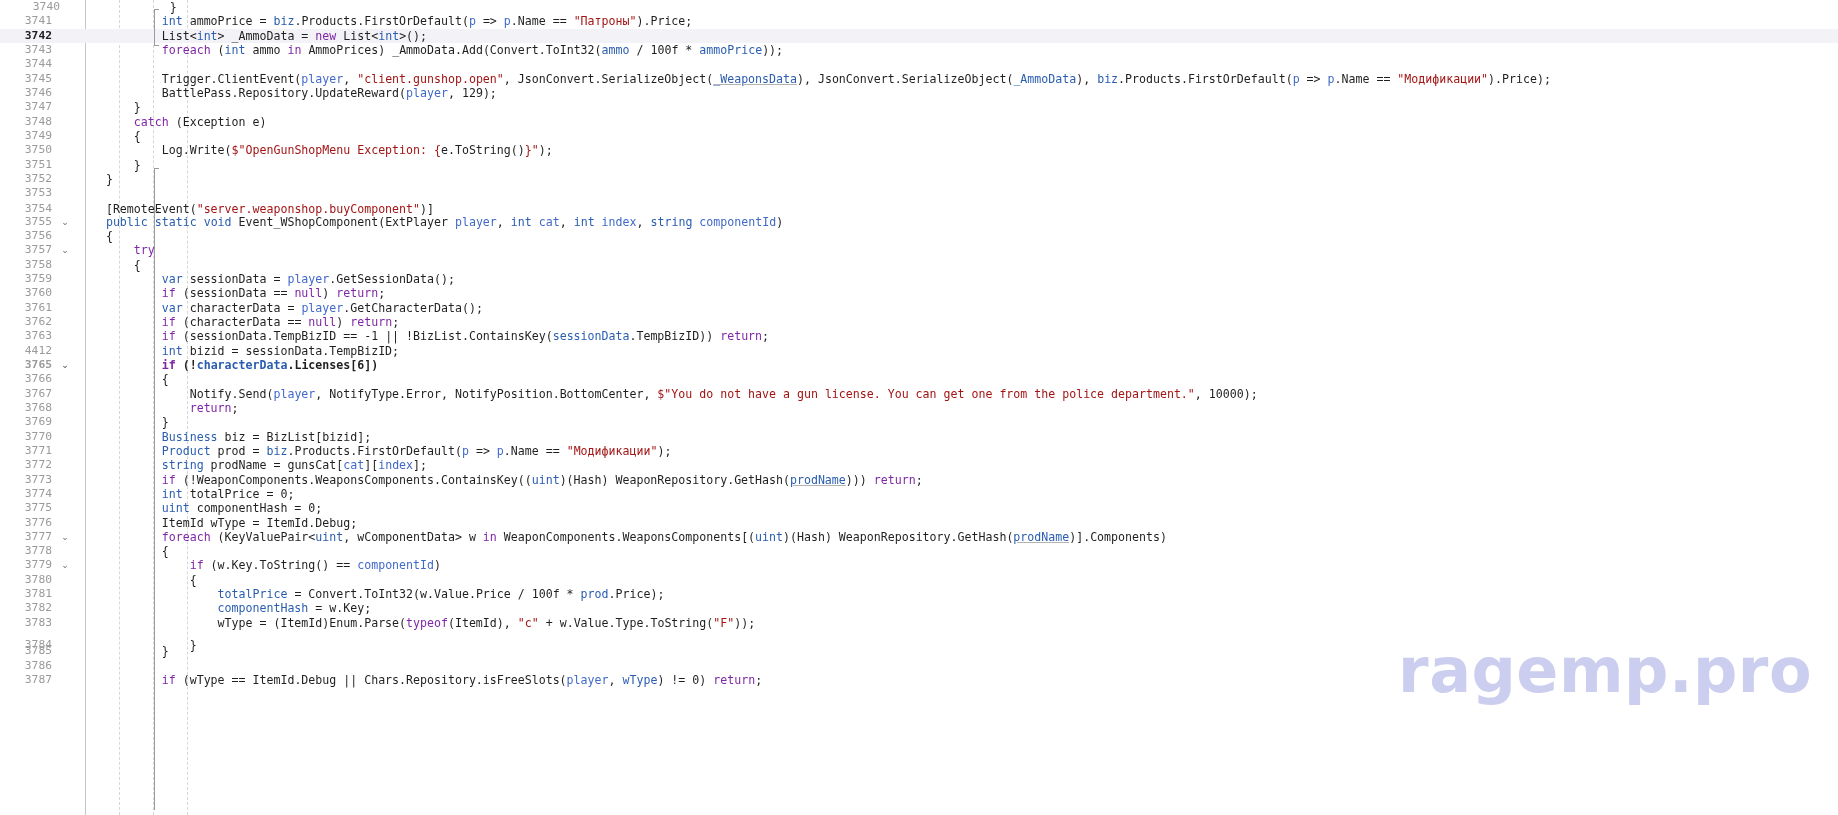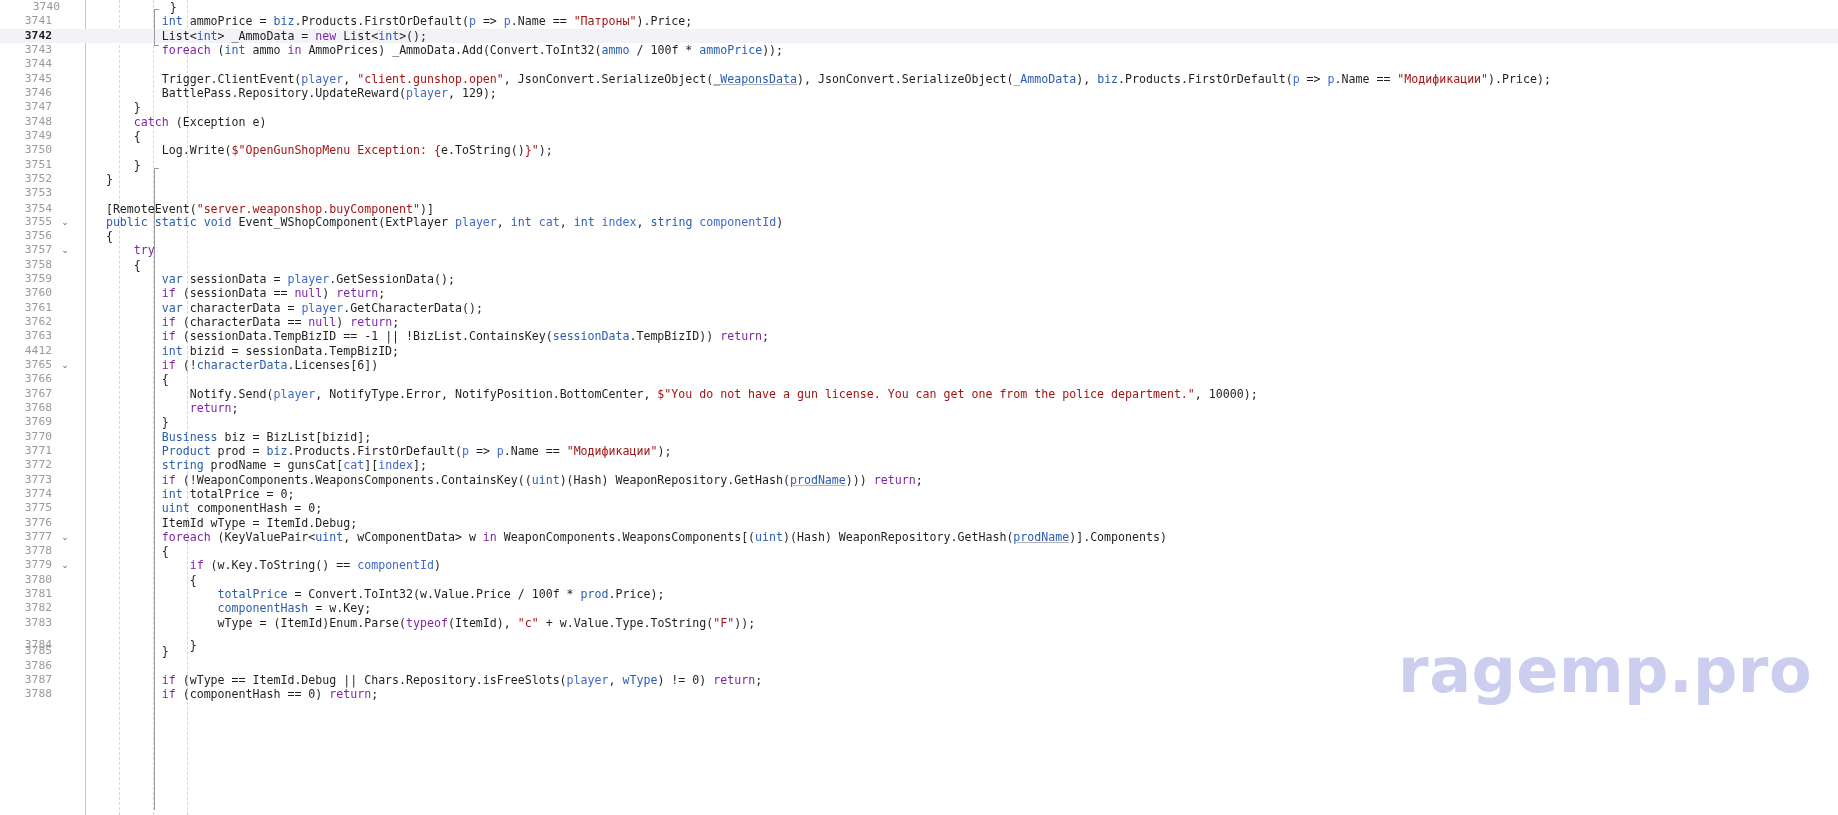--- a/index.html
+++ b/index.html
@@ -162,21 +162,21 @@
       <div class="line" style="top: 214.8px; position: absolute; left: 0px; width: 1838px;"><span class="gutter-num">3755</span><span class="fold">⌄</span><span class="code-text" style="left: 105.92px;"><span class="typ">public</span><span class="pln"> </span><span class="typ">static</span><span class="pln"> </span><span class="typ">void</span><span class="pln"> Event_WShopComponent(ExtPlayer </span><span class="par">player</span><span class="pln">, </span><span class="typ">int</span><span class="pln"> </span><span class="par">cat</span><span class="pln">, </span><span class="typ">int</span><span class="pln"> </span><span class="par">index</span><span class="pln">, </span><span class="typ">string</span><span class="pln"> </span><span class="par">componentId</span><span class="pln">)</span></span></div>
       <div class="line" style="top: 229.12px; position: absolute; left: 0px; width: 1838px;"><span class="gutter-num">3756</span><span class="code-text" style="left: 105.92px;"><span class="pln">{</span></span></div>
       <div class="line" style="top: 243.44px; position: absolute; left: 0px; width: 1612px;"><span class="gutter-num">3757</span><span class="fold">⌄</span><span class="code-text" style="left: 133.84px;"><span class="kw">try</span></span></div>
       <div class="line" style="top: 257.76px; position: absolute; left: 0px; width: 1838px;"><span class="gutter-num">3758</span><span class="code-text" style="left: 133.84px;"><span class="pln">{</span></span></div>
       <div class="line" style="top: 272.08px; position: absolute; left: 0px; width: 1838px;"><span class="gutter-num">3759</span><span class="code-text" style="left: 161.76px;"><span class="typ">var</span><span class="pln"> sessionData = </span><span class="par">player</span><span class="pln">.GetSessionData();</span></span></div>
       <div class="line" style="top: 286.4px; position: absolute; left: 0px; width: 1548px;"><span class="gutter-num">3760</span><span class="code-text" style="left: 161.76px;"><span class="kw">if</span><span class="pln"> (sessionData == </span><span class="kw">null</span><span class="pln">) </span><span class="kw">return</span><span class="pln">;</span></span></div>
       <div class="line" style="top: 300.72px; position: absolute; left: 0px; width: 1838px;"><span class="gutter-num">3761</span><span class="code-text" style="left: 161.76px;"><span class="typ">var</span><span class="pln"> characterData = </span><span class="par">player</span><span class="pln">.GetCharacterData();</span></span></div>
       <div class="line" style="top: 315.04px; position: absolute; left: 0px; width: 1838px;"><span class="gutter-num">3762</span><span class="code-text" style="left: 161.76px;"><span class="kw">if</span><span class="pln"> (characterData == </span><span class="kw">null</span><span class="pln">) </span><span class="kw">return</span><span class="pln">;</span></span></div>
       <div class="line" style="top: 329.36px; position: absolute; left: 0px; width: 1838px;"><span class="gutter-num">3763</span><span class="code-text" style="left: 161.76px;"><span class="kw">if</span><span class="pln"> (sessionData.TempBizID == -</span><span class="pln">1</span><span class="pln"> || !BizList.ContainsKey(</span><span class="fld">sessionData</span><span class="pln">.TempBizID)) </span><span class="kw">return</span><span class="pln">;</span></span></div>
       <div class="line" style="top: 343.68px; position: absolute; left: 0px; width: 1838px;"><span class="gutter-num">4412</span><span class="code-text" style="left: 161.76px;"><span class="typ">int</span><span class="pln"> bizid = sessionData.TempBizID;</span></span></div>
-      <div class="line" style="top: 358px; position: absolute; left: 0px; width: 1838px;"><span class="gutter-num">3765</span><span class="fold">⌄</span><span class="code-text" style="left: 161.76px;"><span class="kw">if</span><span class="pln"> (!</span><span class="fld">characterData</span><span class="pln">.Licenses[</span><span class="pln">6</span><span class="pln">])</span></span></div>
+      <div class="line" style="top: 358px; position: absolute; left: 0px; width: 1838px; font-weight: bold;"><span class="gutter-num">3765</span><span class="fold">⌄</span><span class="code-text" style="left: 161.76px;"><span class="kw">if</span><span class="pln"> (!</span><span class="fld">characterData</span><span class="pln">.Licenses[</span><span class="pln">6</span><span class="pln">])</span></span></div>
       <div class="line" style="top: 372.32px; position: absolute; left: 0px; width: 1838px;"><span class="gutter-num">3766</span><span class="code-text" style="left: 161.76px;"><span class="pln">{</span></span></div>
       <div class="line" style="top: 386.64px; position: absolute; left: 0px; width: 1838px;"><span class="gutter-num">3767</span><span class="code-text" style="left: 189.68px;"><span class="pln">Notify.Send(</span><span class="par">player</span><span class="pln">, NotifyType.Error, NotifyPosition.BottomCenter, </span><span class="str">$"You do not have a gun license. You can get one from the police department."</span><span class="pln">, </span><span class="pln">10000</span><span class="pln">);</span></span></div>
       <div class="line" style="top: 400.96px; position: absolute; left: 0px; width: 1838px;"><span class="gutter-num">3768</span><span class="code-text" style="left: 189.68px;"><span class="kw">return</span><span class="pln">;</span></span></div>
       <div class="line" style="top: 415.28px; position: absolute; left: 0px; width: 1838px;"><span class="gutter-num">3769</span><span class="code-text" style="left: 161.76px;"><span class="pln">}</span></span></div>
       <div class="line" style="top: 429.6px; position: absolute; left: 0px; width: 1756px;"><span class="gutter-num">3770</span><span class="code-text" style="left: 161.76px;"><span class="typ">Business</span><span class="pln"> biz = BizList[</span><span class="pln">bizid</span><span class="pln">];</span></span></div>
       <div class="line" style="top: 443.92px; position: absolute; left: 0px; width: 1838px;"><span class="gutter-num">3771</span><span class="code-text" style="left: 161.76px;"><span class="typ">Product</span><span class="pln"> prod = </span><span class="fld">biz</span><span class="pln">.Products.FirstOrDefault(</span><span class="par">p</span><span class="pln"> =&gt; </span><span class="par">p</span><span class="pln">.Name == </span><span class="str">"Модификации"</span><span class="pln">);</span></span></div>
       <div class="line" style="top: 458.24px; position: absolute; left: 0px; width: 1838px;"><span class="gutter-num">3772</span><span class="code-text" style="left: 161.76px;"><span class="typ">string</span><span class="pln"> prodName = gunsCat[</span><span class="par">cat</span><span class="pln">][</span><span class="par">index</span><span class="pln">];</span></span></div>
       <div class="line" style="top: 472.56px; position: absolute; left: 0px; width: 1838px;"><span class="gutter-num">3773</span><span class="code-text" style="left: 161.76px;"><span class="kw">if</span><span class="pln"> (!WeaponComponents.WeaponsComponents.ContainsKey((</span><span class="typ">uint</span><span class="pln">)(Hash) WeaponRepository.GetHash(</span><span class="fld und">prodName</span><span class="pln">))) </span><span class="kw">return</span><span class="pln">;</span></span></div>
       <div class="line" style="top: 486.88px; position: absolute; left: 0px; width: 1838px;"><span class="gutter-num">3774</span><span class="code-text" style="left: 161.76px;"><span class="typ">int</span><span class="pln"> totalPrice = </span><span class="pln">0</span><span class="pln">;</span></span></div>
       <div class="line" style="top: 501.2px; position: absolute; left: 0px; width: 1838px;"><span class="gutter-num">3775</span><span class="code-text" style="left: 161.76px;"><span class="typ">uint</span><span class="pln"> componentHash = </span><span class="pln">0</span><span class="pln">;</span></span></div>
@@ -185,21 +185,20 @@
       <div class="line" style="top: 544.16px; position: absolute; left: 0px; width: 1838px;"><span class="gutter-num">3778</span><span class="code-text" style="left: 161.76px;"><span class="pln">{</span></span></div>
       <div class="line" style="top: 558.48px; position: absolute; left: 0px; width: 1838px;"><span class="gutter-num">3779</span><span class="fold">⌄</span><span class="code-text" style="left: 189.68px;"><span class="kw">if</span><span class="pln"> (</span><span class="pln">w</span><span class="pln">.Key.ToString() == </span><span class="par">componentId</span><span class="pln">)</span></span></div>
       <div class="line" style="top: 572.8px; position: absolute; left: 0px; width: 1838px;"><span class="gutter-num">3780</span><span class="code-text" style="left: 189.68px;"><span class="pln">{</span></span></div>
       <div class="line" style="top: 587.12px; position: absolute; left: 0px; width: 1838px;"><span class="gutter-num">3781</span><span class="code-text" style="left: 217.6px;"><span class="fld">totalPrice</span><span class="pln"> = Convert.ToInt32(</span><span class="pln">w</span><span class="pln">.Value.Price / </span><span class="pln">100f</span><span class="pln"> * </span><span class="fld">prod</span><span class="pln">.Price);</span></span></div>
       <div class="line" style="top: 601.44px; position: absolute; left: 0px; width: 1838px;"><span class="gutter-num">3782</span><span class="code-text" style="left: 217.6px;"><span class="fld">componentHash</span><span class="pln"> = </span><span class="pln">w</span><span class="pln">.Key;</span></span></div>
       <div class="line" style="top: 615.76px; position: absolute; left: 0px; width: 1838px;"><span class="gutter-num">3783</span><span class="code-text" style="left: 217.6px;"><span class="pln">wType = (ItemId)Enum.Parse(</span><span class="kw">typeof</span><span class="pln">(ItemId), </span><span class="str">"c"</span><span class="pln"> + </span><span class="pln">w</span><span class="pln">.Value.Type.ToString(</span><span class="str">"F"</span><span class="pln">));</span></span></div>
       <div class="line" style="top: 638px; position: absolute; left: 0px; width: 1838px;"><span class="gutter-num">3784</span><span class="code-text" style="left: 189.68px;"><span class="pln">}</span></span></div>
       <div class="line" style="top: 644.4px; position: absolute; left: 0px; width: 1838px;"><span class="gutter-num">3785</span><span class="code-text" style="left: 161.76px;"><span class="pln">}</span></span></div>
       <div class="line" style="top: 658.72px; position: absolute; left: 0px; width: 1838px;"><span class="gutter-num">3786</span><span class="code-text" style="left: 78px;"></span></div>
       <div class="line" style="top: 673.04px; position: absolute; left: 0px; width: 1838px;"><span class="gutter-num">3787</span><span class="code-text" style="left: 161.76px;"><span class="kw">if</span><span class="pln"> (wType == ItemId.Debug || Chars.Repository.isFreeSlots(</span><span class="par">player</span><span class="pln">, </span><span class="fld">wType</span><span class="pln">) != </span><span class="pln">0</span><span class="pln">) </span><span class="kw">return</span><span class="pln">;</span></span></div>
-      <div class="line" style="top: 687.36px; position: absolute; left: 0px; width: 1838px;"><span class="gutter-num">3788</span><span class="code-text" style="left: 161.76px;"><span class="kw">if</span><span class="pln"> (componentHash == </span><span class="pln">0</span><span class="pln">) </span><span class="kw">return</span><span class="pln">;</span></span></div>
     </div>
 
 <div class="rail" style="left: 154px; top: 9px; height: 36px;"></div>
     <div class="rail" style="left: 154px; top: 168px; height: 44px;"></div>
     <div class="rail" style="left: 154px; top: 210px; height: 600px;"></div>
     <div class="rail-tick" style="left: 154px; top: 9px;"></div>
     <div class="rail-tick" style="left: 154px; top: 45px;"></div>
     <div class="rail-tick" style="left: 154px; top: 168px;"></div>
     <div class="rail-tick" style="left: 154px; top: 211px;"></div>
   </div>

